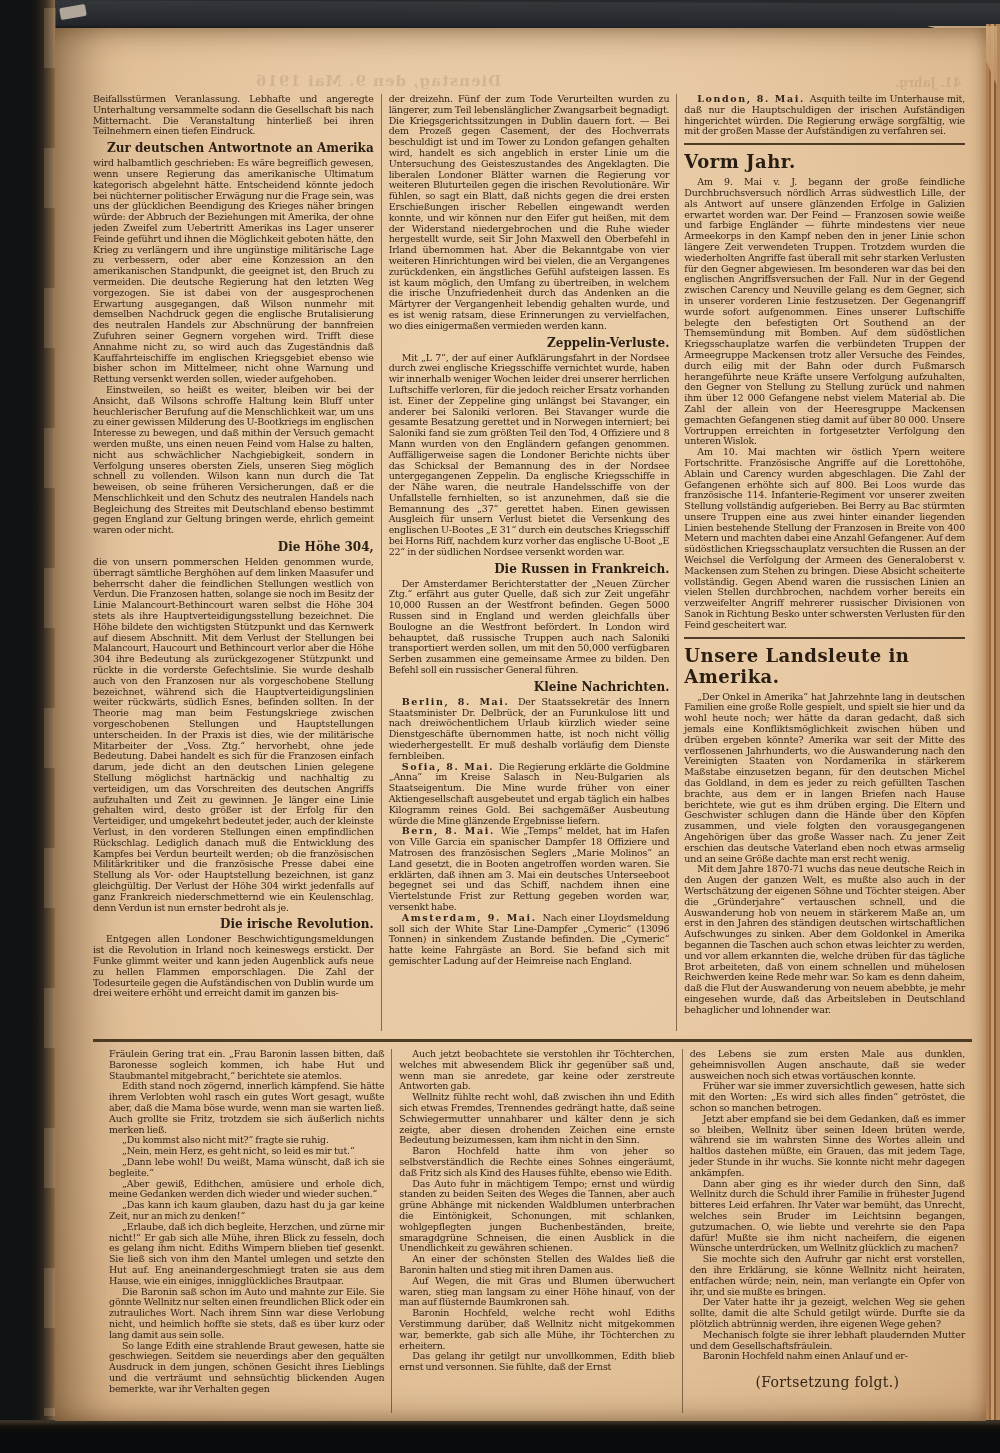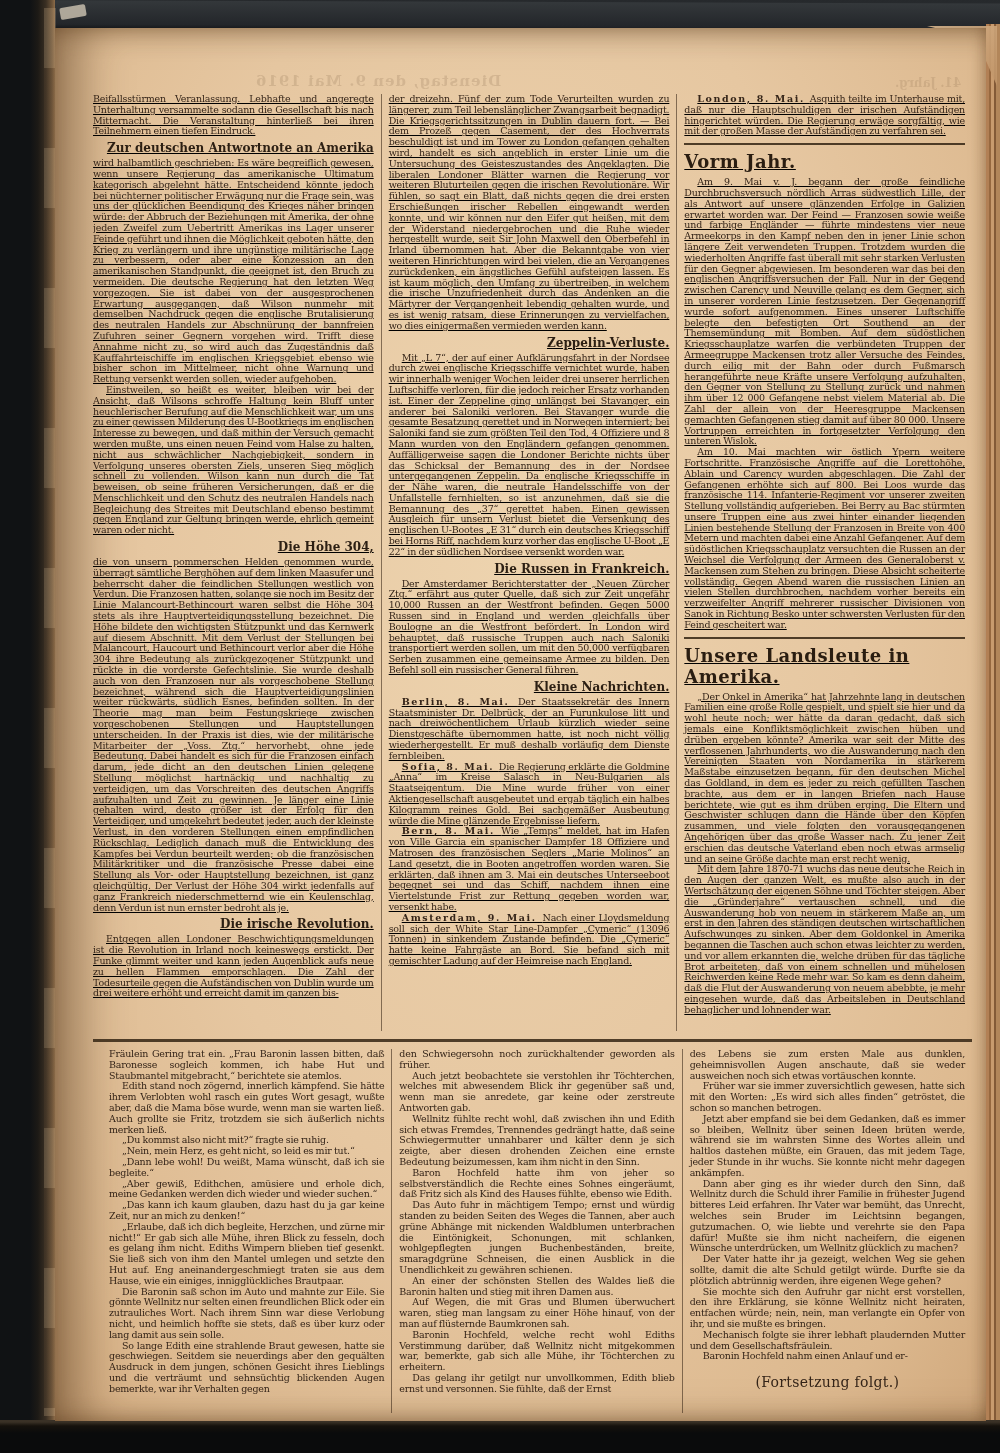--- a/index.html
+++ b/index.html
@@ -35,21 +35,21 @@
   .stain.s1{left:420px;top:70px;width:140px;height:60px;background:radial-gradient(ellipse,rgba(150,108,66,.16),transparent 70%);}
   .stain.s2{left:120px;top:560px;width:90px;height:120px;background:radial-gradient(ellipse,rgba(150,108,66,.12),transparent 70%);}
   .stain.s3{left:600px;top:1180px;width:160px;height:70px;background:radial-gradient(ellipse,rgba(150,108,66,.10),transparent 70%);}
 
   .ghost{position:absolute;color:#5a3e24;font-weight:bold;transform:scaleX(-1);white-space:nowrap;pointer-events:none;}
   .ghost1{left:200px;top:44px;font-size:15px;opacity:.14;letter-spacing:1px;}
   .ghost2{left:840px;top:48px;font-size:12px;opacity:.13;}
 
   .content{position:absolute;left:0;top:0;right:0;bottom:0;padding:66px 14px 0 38px;box-sizing:border-box;}
 
-  .top-section{display:flex;height:937px;overflow:hidden;text-decoration:underline;}
+  .top-section{display:flex;height:937px;overflow:hidden;}
   .bottom-section{display:flex;height:364px;overflow:hidden;margin-top:8px;padding-top:7px;
     border-top:3px solid rgba(52,36,19,.85);justify-content:space-between;}
   .col{flex:1 1 0;overflow:hidden;padding:0 7px;min-width:0;}
   .col:first-child{padding-left:0;}
   .col + .col{border-left:1px solid rgba(62,44,26,.6);}
   .bottom-section .col:first-child{padding-left:16px;}
 
   .para{margin:0;font-size:9.5px;line-height:10.8px;color:#342418;text-align:justify;
     text-indent:13px;letter-spacing:-.2px;word-spacing:-.5px;}
   .para.noindent{text-indent:0;}
@@ -120,36 +120,35 @@
           <p class="para">„Du kommst also nicht mit?“ fragte sie ruhig.</p>
           <p class="para">„Nein, mein Herz, es geht nicht, so leid es mir tut.“</p>
           <p class="para">„Dann lebe wohl! Du weißt, Mama wünscht, daß ich sie begleite.“</p>
           <p class="para">„Aber gewiß, Edithchen, amüsiere und erhole dich, meine Gedanken werden dich wieder und wieder suchen.“</p>
           <p class="para">„Das kann ich kaum glauben, dazu hast du ja gar keine Zeit, nur an mich zu denken!“</p>
           <p class="para">„Erlaube, daß ich dich begleite, Herzchen, und zürne mir nicht!“ Er gab sich alle Mühe, ihren Blick zu fesseln, doch es gelang ihm nicht. Ediths Wimpern blieben tief gesenkt. Sie ließ sich von ihm den Mantel umlegen und setzte den Hut auf. Eng aneinandergeschmiegt traten sie aus dem Hause, wie ein einiges, innigglückliches Brautpaar.</p>
           <p class="para">Die Baronin saß schon im Auto und mahnte zur Eile. Sie gönnte Wellnitz nur selten einen freundlichen Blick oder ein zutrauliches Wort. Nach ihrem Sinn war diese Verlobung nicht, und heimlich hoffte sie stets, daß es über kurz oder lang damit aus sein solle.</p>
           <p class="para">So lange Edith eine strahlende Braut gewesen, hatte sie geschwiegen. Seitdem sie neuerdings aber den gequälten Ausdruck in dem jungen, schönen Gesicht ihres Lieblings und die verträumt und sehnsüchtig blickenden Augen bemerkte, war ihr Verhalten gegen</p>
         </div>
       <div class="col">
-          <p class="para noindent">den Schwiegersohn noch zurückhaltender geworden als früher.</p>
           <p class="para">Auch jetzt beobachtete sie verstohlen ihr Töchterchen, welches mit abwesendem Blick ihr gegenüber saß und, wenn man sie anredete, gar keine oder zerstreute Antworten gab.</p>
           <p class="para">Wellnitz fühlte recht wohl, daß zwischen ihn und Edith sich etwas Fremdes, Trennendes gedrängt hatte, daß seine Schwiegermutter unnahbarer und kälter denn je sich zeigte, aber diesen drohenden Zeichen eine ernste Bedeutung beizumessen, kam ihm nicht in den Sinn.</p>
           <p class="para">Baron Hochfeld hatte ihm von jeher so selbstverständlich die Rechte eines Sohnes eingeräumt, daß Fritz sich als Kind des Hauses fühlte, ebenso wie Edith.</p>
           <p class="para">Das Auto fuhr in mächtigem Tempo; ernst und würdig standen zu beiden Seiten des Weges die Tannen, aber auch grüne Abhänge mit nickenden Waldblumen unterbrachen die Eintönigkeit, Schonungen, mit schlanken, wohlgepflegten jungen Buchenbeständen, breite, smaragdgrüne Schneisen, die einen Ausblick in die Unendlichkeit zu gewähren schienen.</p>
           <p class="para">An einer der schönsten Stellen des Waldes ließ die Baronin halten und stieg mit ihren Damen aus.</p>
           <p class="para">Auf Wegen, die mit Gras und Blumen überwuchert waren, stieg man langsam zu einer Höhe hinauf, von der man auf flüsternde Baumkronen sah.</p>
           <p class="para">Baronin Hochfeld, welche recht wohl Ediths Verstimmung darüber, daß Wellnitz nicht mitgekommen war, bemerkte, gab sich alle Mühe, ihr Töchterchen zu erheitern.</p>
           <p class="para">Das gelang ihr getilgt nur unvollkommen, Edith blieb ernst und versonnen. Sie fühlte, daß der Ernst</p>
         </div>
       <div class="col">
           <p class="para noindent">des Lebens sie zum ersten Male aus dunklen, geheimnisvollen Augen anschaute, daß sie weder ausweichen noch sich etwas vortäuschen konnte.</p>
           <p class="para">Früher war sie immer zuversichtlich gewesen, hatte sich mit den Worten: „Es wird sich alles finden“ getröstet, die schon so manchen betrogen.</p>
           <p class="para">Jetzt aber empfand sie bei dem Gedanken, daß es immer so bleiben, Wellnitz über seinen Ideen brüten werde, während sie im wahrsten Sinne des Wortes allein und haltlos dastehen müßte, ein Grauen, das mit jedem Tage, jeder Stunde in ihr wuchs. Sie konnte nicht mehr dagegen ankämpfen.</p>
           <p class="para">Dann aber ging es ihr wieder durch den Sinn, daß Wellnitz durch die Schuld ihrer Familie in frühester Jugend bitteres Leid erfahren. Ihr Vater war bemüht, das Unrecht, welches sein Bruder im Leichtsinn begangen, gutzumachen. O, wie liebte und verehrte sie den Papa dafür! Mußte sie ihm nicht nacheifern, die eigenen Wünsche unterdrücken, um Wellnitz glücklich zu machen?</p>
+          <p class="para">Sie mochte sich den Aufruhr gar nicht erst vorstellen, den ihre Erklärung, sie könne Wellnitz nicht heiraten, entfachen würde; nein, nein, man verlangte ein Opfer von ihr, und sie mußte es bringen.</p>
           <p class="para">Der Vater hatte ihr ja gezeigt, welchen Weg sie gehen sollte, damit die alte Schuld getilgt würde. Durfte sie da plötzlich abtrünnig werden, ihre eigenen Wege gehen?</p>
-          <p class="para">Sie mochte sich den Aufruhr gar nicht erst vorstellen, den ihre Erklärung, sie könne Wellnitz nicht heiraten, entfachen würde; nein, nein, man verlangte ein Opfer von ihr, und sie mußte es bringen.</p>
           <p class="para">Mechanisch folgte sie ihrer lebhaft plaudernden Mutter und dem Gesellschaftsfräulein.</p>
           <p class="para">Baronin Hochfeld nahm einen Anlauf und er-</p>
           <div class="note">(Fortsetzung folgt.)</div>
         </div>
     </div>
   </div>
 </div>
 
 </body></html>

